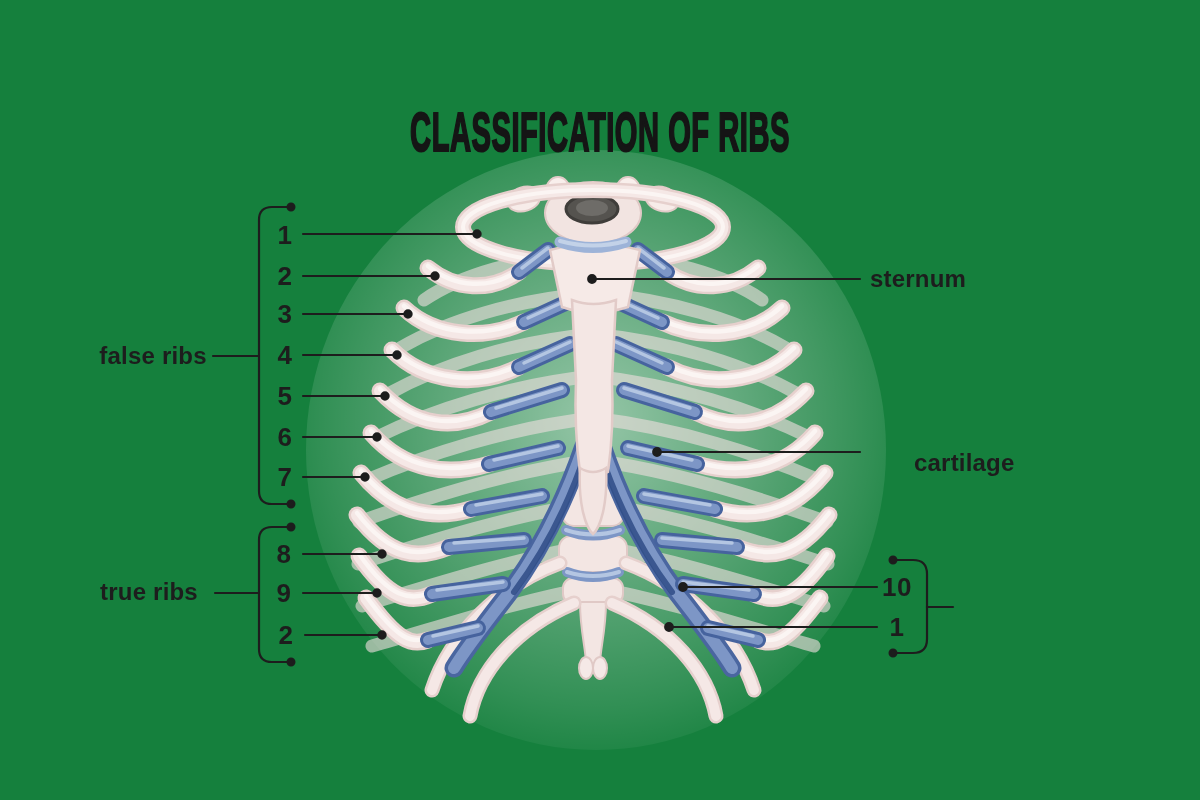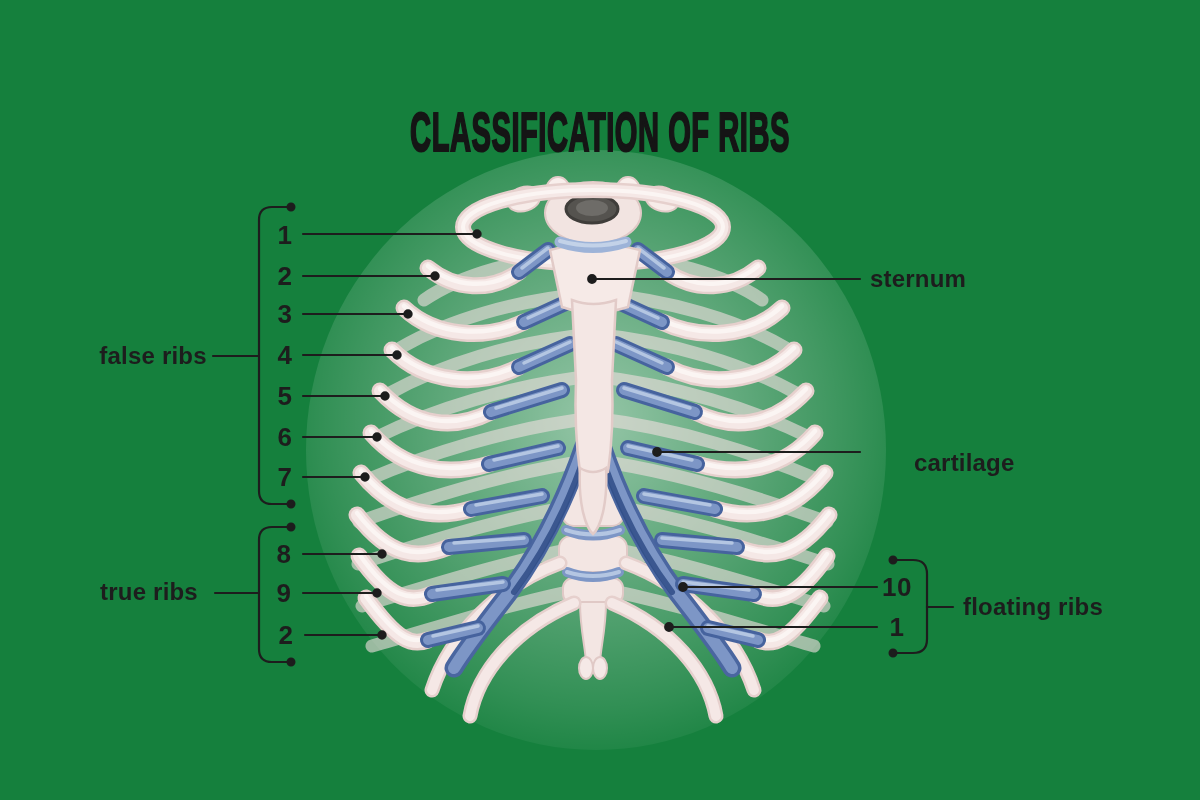--- a/index.html
+++ b/index.html
@@ -313,21 +313,20 @@
       <circle cx="893" cy="560" r="3.4" fill="#1d1d1d"></circle>
       <circle cx="893" cy="653" r="3.4" fill="#1d1d1d"></circle>
       <path d="M927,607 L953,607"></path>
     </g>
   </svg>
 
   <div class="title">CLASSIFICATION OF RIBS</div>
 
   <div class="lbl center" style="left:153px;top:356px;">false ribs</div>
   <div class="lbl center" style="left:149px;top:592px;">true ribs</div>
-  <div class="lbl left" style="left:963px;top:607px;">floating ribs</div>
   <div class="lbl left" style="left:870px;top:279px;text-align:center;">sternum</div>
   <div class="lbl left" style="left:870px;top:463px;margin-left:44px;">cartilage</div>
 
   <span class="num" style="left:285px;top:235px;">1</span>
   <span class="num" style="left:285px;top:276px;">2</span>
   <span class="num" style="left:285px;top:314px;">3</span>
   <span class="num" style="left:285px;top:355px;">4</span>
   <span class="num" style="left:285px;top:396px;">5</span>
   <span class="num" style="left:285px;top:437px;">6</span>
   <span class="num" style="left:285px;top:477px;">7</span>

